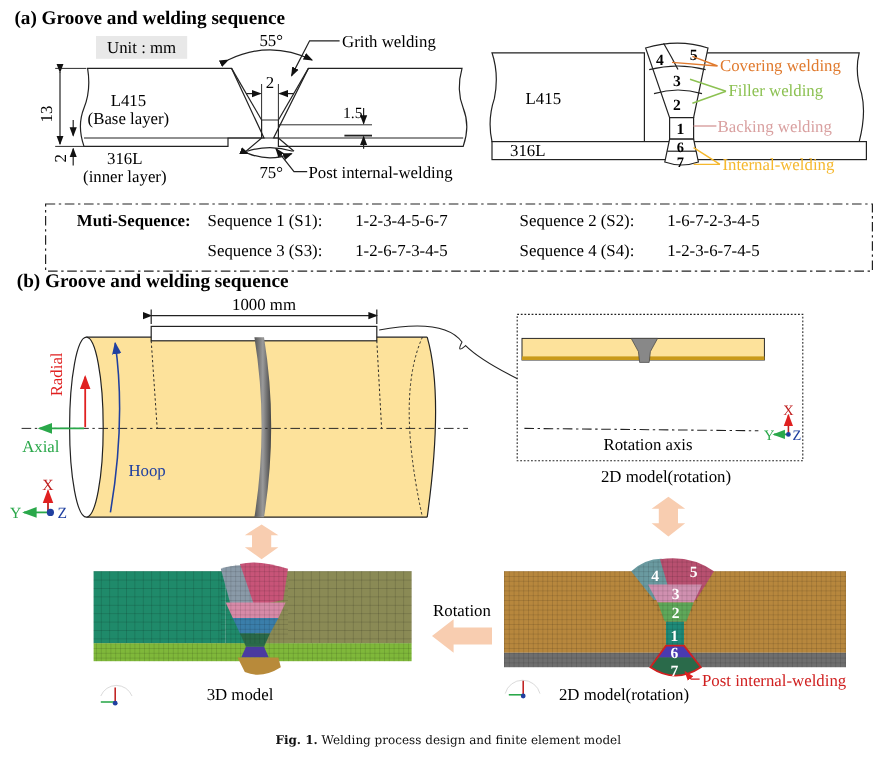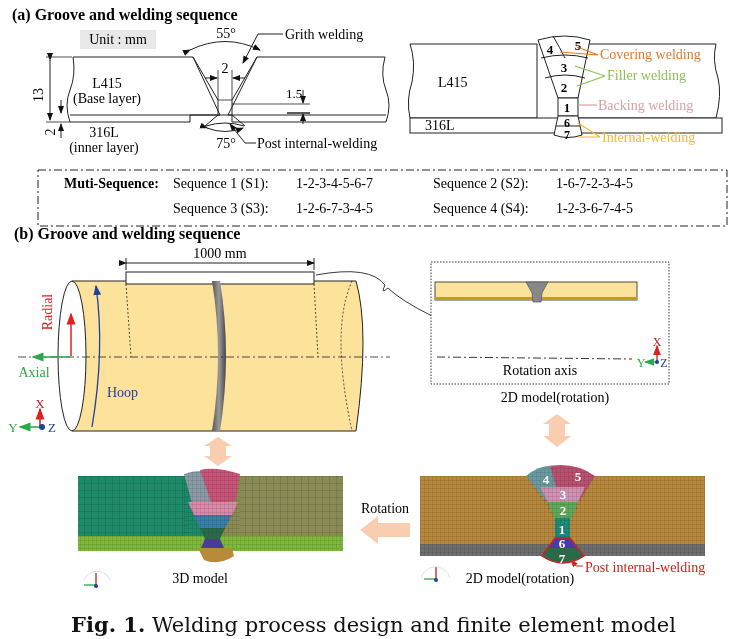--- a/index.html
+++ b/index.html
@@ -1,19 +1,19 @@
 <!DOCTYPE html>
 <html><head>
 <meta charset="utf-8">
 <style>
   html,body{margin:0;padding:0;background:#ffffff;}
   body{width:747px;height:639px;position:relative;overflow:hidden;font-family:"Liberation Serif",serif;}
   svg{position:absolute;left:0;top:0;}
   .serif{font-family:"Liberation Serif",serif;}
-  .caption{position:absolute;left:0;width:747px;top:612px;text-align:center;font-family:"DejaVu Serif",serif;font-size:21px;color:#111;}
+  .caption{position:absolute;left:0;width:747px;top:612px;text-align:center;font-family:"DejaVu Serif",serif;font-size:10px;color:#111;}
   .caption b{font-weight:bold;}
 </style>
 </head>
 <body>
 
 <svg width="747" height="639" viewBox="0 0 747 639" xmlns="http://www.w3.org/2000/svg">
   <defs>
     <marker id="ah" markerWidth="8" markerHeight="8" refX="7" refY="4" orient="auto">
         <path d="M0,1 L8,4 L0,7 Z" fill="#111"></path>
       </marker>

